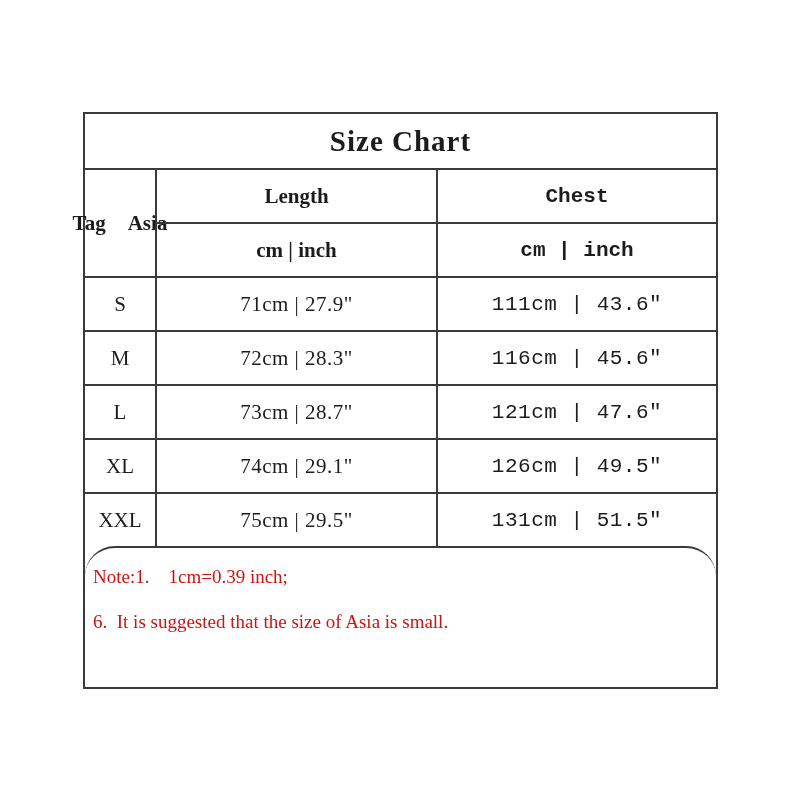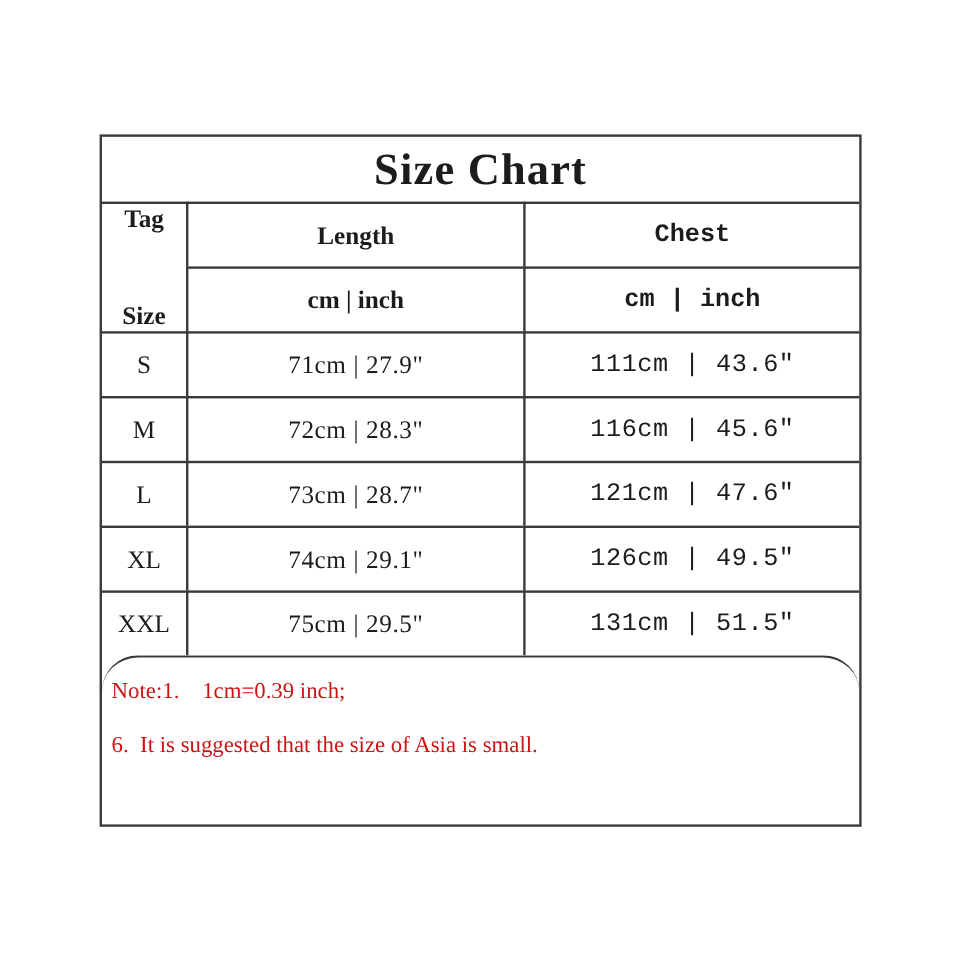--- a/index.html
+++ b/index.html
@@ -27,30 +27,29 @@
     display: flex;
     align-items: center;
     justify-content: center;
     text-align: center;
   }
   .bl { border-left: 2px solid #3a3a3a; }
   .bt { border-top: 2px solid #3a3a3a; }
 
   .title-cell {
     grid-column: 1 / -1; grid-row: 1;
-    font-size: 37px; font-weight: bold;
+    font-size: 29px; font-weight: bold;
     letter-spacing: 1px;
   }
 
   .tag-cell {
     grid-column: 1; grid-row: 2 / span 2;
-    flex-direction: column;
+    flex-direction: row;
     font-size: 21px; font-weight: bold;
     gap: 22px;
-    justify-content: space-between;
   }
   .head-cell { font-size: 21px; font-weight: bold; }
   .col2 { grid-column: 2; }
   .col3 { grid-column: 3; font-family: Liberation Mono, monospace; }
   .row2 { grid-row: 2; text-align: right; }
   .row3 { grid-row: 3; }
 
   .size-cell { grid-column: 1; font-size: 21px; }
   .val-cell  { font-size: 21px; letter-spacing: 0.5px; }
 
@@ -72,21 +71,21 @@
 </head>
 <body>
 
 <div class="canvas">
   <div class="size-table">
 
     <div class="cell title-cell">Size Chart</div>
 
     <div class="cell tag-cell bt">
       <span>Tag</span>
-      <span>Size</span>
+      <span>Asia</span>
     </div>
     <div class="cell head-cell col2 row2 bl bt">Length</div>
     <div class="cell head-cell col3 row2 bl bt">Chest</div>
     <div class="cell head-cell col2 row3 bl bt">cm | inch</div>
     <div class="cell head-cell col3 row3 bl bt">cm | inch</div>
 
     <div class="cell size-cell bt">S</div>
     <div class="cell val-cell col2 bl bt">71cm | 27.9"</div>
     <div class="cell val-cell col3 bl bt">111cm | 43.6"</div>
 

